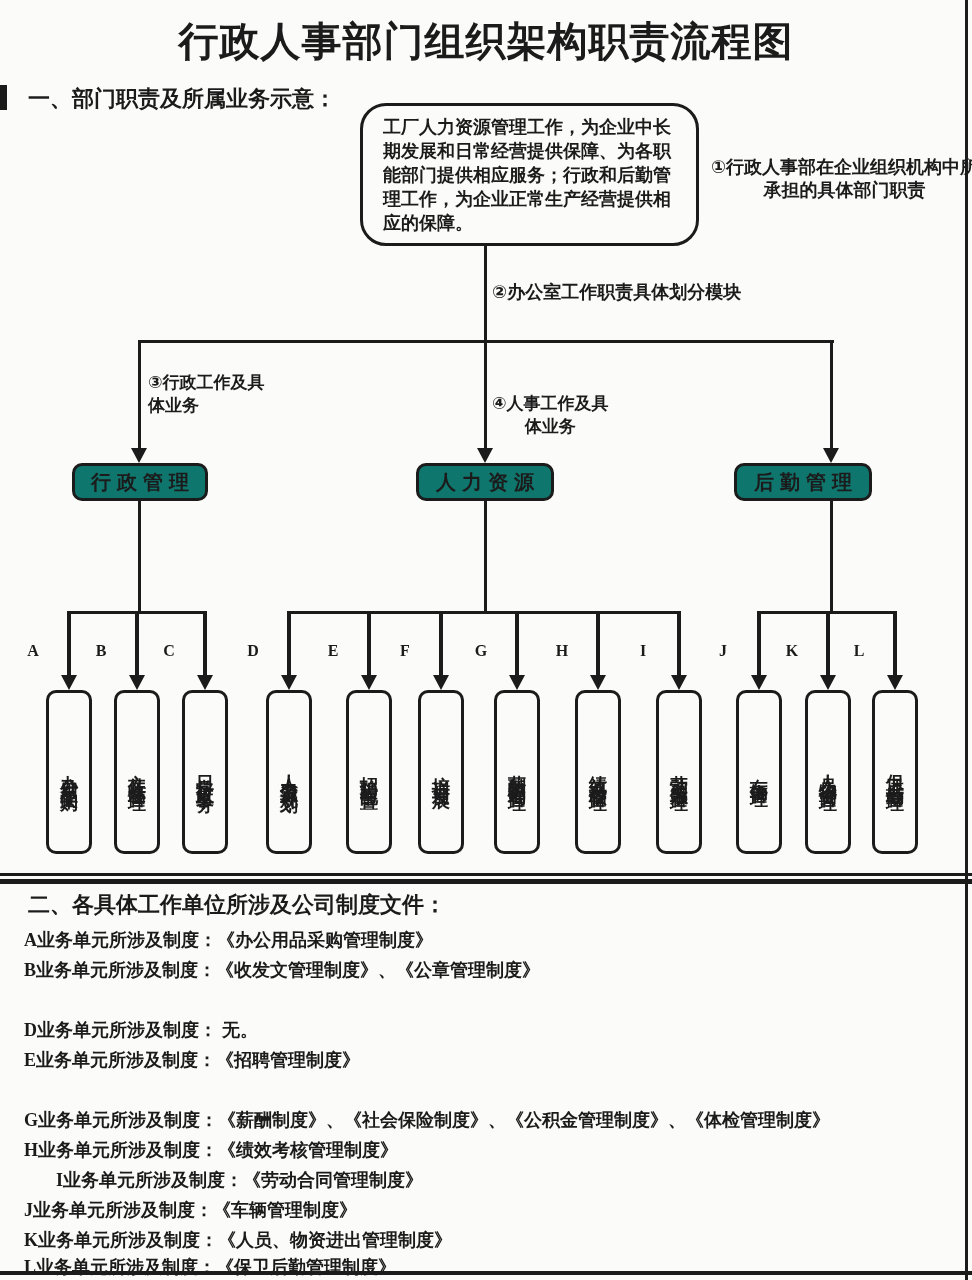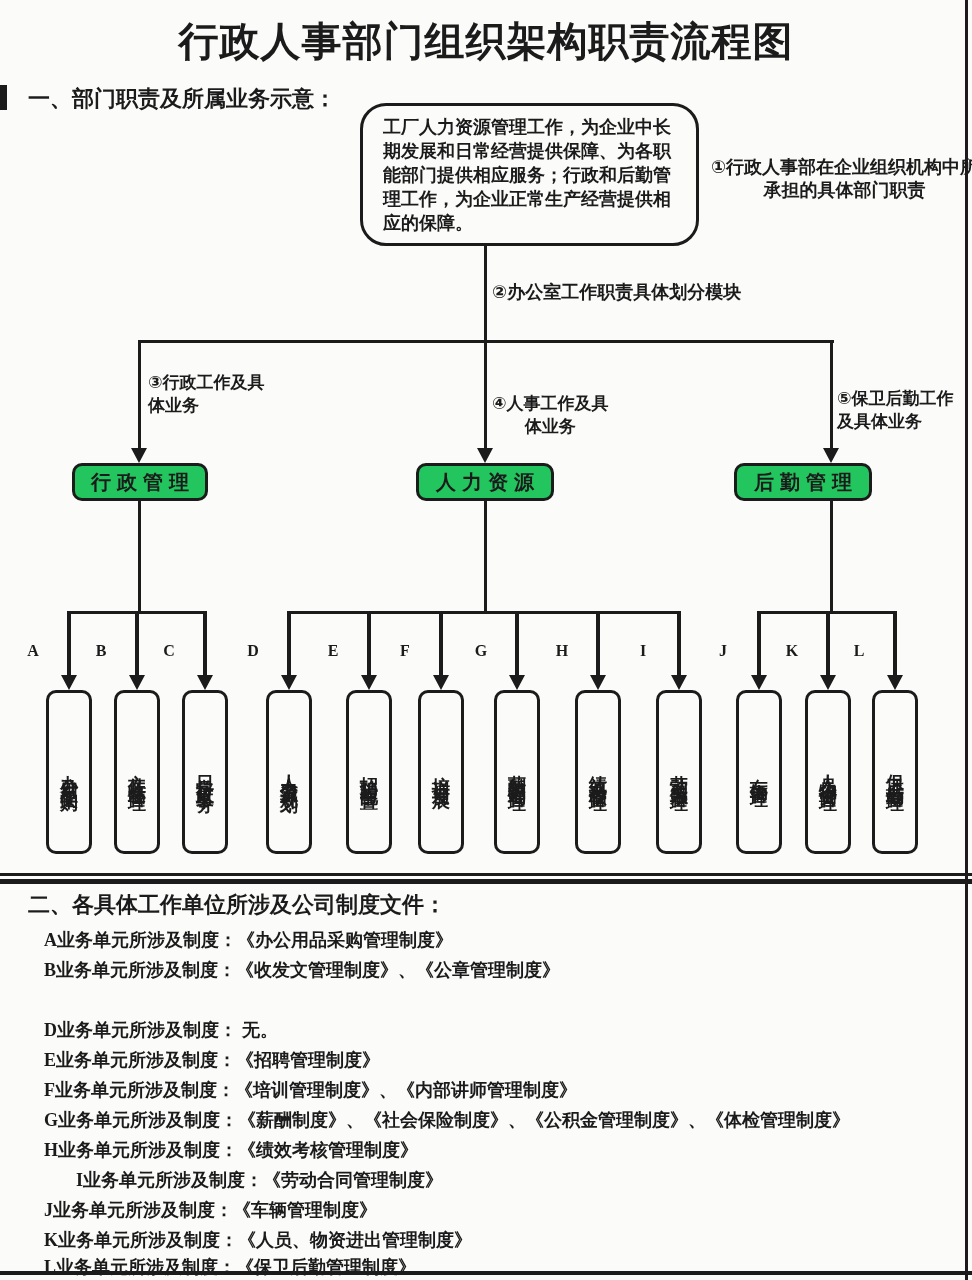--- a/index.html
+++ b/index.html
@@ -29,40 +29,40 @@
     padding:9px 8px 0 20px;background:#fbfbf9;
     font-size:18px;font-weight:bold;line-height:24px;
     text-align:left;white-space:pre-line;margin-left:44px;
   }
   .note{
     position:absolute;font-size:18px;font-weight:bold;line-height:23px;
     white-space:pre-line;
   }
   .branch-box{
     position:absolute;top:463px;height:38px;box-sizing:border-box;
-    border:3px solid #1b1b1b;border-radius:10px;background:#22c55e;
+    border:3px solid #1b1b1b;border-radius:10px;background:#0f766e;
     display:flex;align-items:center;justify-content:center;
     font-size:20px;font-weight:bold;letter-spacing:6px;text-indent:6px;
   }
   .leaf{position:absolute;top:611px;width:46px;height:245px;}
   .leaf .shaft{position:absolute;left:21px;top:0;width:4px;height:66px;background:#1b1b1b;}
   .leaf .head{position:absolute;left:15px;top:64px;width:0;height:0;
     border-left:8px solid transparent;border-right:8px solid transparent;
     border-top:15px solid #1b1b1b;}
   .leaf .letter{position:absolute;left:-22px;top:31px;width:18px;text-align:center;
     font-family:"Liberation Serif","DejaVu Serif",serif;font-size:16px;font-weight:bold;}
   .leaf .box{
     position:absolute;left:0;top:79px;width:46px;height:164px;box-sizing:border-box;
     border:3px solid #1b1b1b;border-radius:10px;background:#fbfbf9;
     display:flex;align-items:center;justify-content:center;
     writing-mode:vertical-rl;text-orientation:upright;
     font-size:18px;font-weight:bold;letter-spacing:4px;
   }
   .p-row{
-    position:absolute;left:44px;font-size:18px;font-weight:bold;white-space:nowrap;text-align:right;
+    position:absolute;left:24px;font-size:18px;font-weight:bold;white-space:nowrap;text-align:right;
   }
   .p-row .p-letter{font-family:"Liberation Serif","DejaVu Serif",serif;}
 </style>
 </head>
 <body>
 
 <div id="canvas">
 
   <div class="abs ink" style="left:965px;top:0;width:3px;height:1280px;"></div>
   <div class="abs ink" style="left:0;top:85px;width:7px;height:25px;"></div>
@@ -92,22 +92,20 @@
   <div class="vline" style="left:484px;top:342px;height:107px;"></div>
   <div class="arrow-head" style="left:477px;top:448px;"></div>
 
   <div class="vline" style="left:830px;top:342px;height:107px;"></div>
   <div class="arrow-head" style="left:823px;top:448px;"></div>
 
   <div class="note" style="left:148px;top:371px;font-size:17px;">③行政工作及具
 体业务</div>
   <div class="note" style="left:492px;top:392px;font-size:17px;text-align:center;">④人事工作及具
 体业务</div>
-  <div class="note" style="left:837px;top:387px;font-size:17px;">⑤保卫后勤工作
-及具体业务</div>
 
   <div class="branch-box" style="left:72px;width:136px;">行政管理</div>
   <div class="branch-box" style="left:416px;width:138px;">人力资源</div>
   <div class="branch-box" style="left:734px;width:138px;">后勤管理</div>
 
   <div class="vline" style="left:138px;top:501px;height:110px;"></div>
   <div class="vline" style="left:484px;top:501px;height:110px;"></div>
   <div class="vline" style="left:830px;top:501px;height:110px;"></div>
 
   <div class="hline" style="left:67px;top:611px;width:140px;"></div>
@@ -189,21 +187,20 @@
 
   <div class="abs ink" style="left:0;top:873px;width:972px;height:3px;"></div>
   <div class="abs ink" style="left:0;top:879px;width:972px;height:5px;"></div>
 
   <div class="h1" style="left:8px;top:890px;">二、各具体工作单位所涉及公司制度文件：</div>
 
   <div class="p-row" style="top:928px;"><span class="p-letter">A</span><span>业务单元所涉及制度：</span><span>《办公用品采购管理制度》</span></div>
   <div class="p-row" style="top:958px;"><span class="p-letter">B</span><span>业务单元所涉及制度：</span><span>《收发文管理制度》、《公章管理制度》</span></div>
   <div class="p-row" style="top:1018px;"><span class="p-letter">D</span><span>业务单元所涉及制度：</span><span> 无。</span></div>
   <div class="p-row" style="top:1048px;"><span class="p-letter">E</span><span>业务单元所涉及制度：</span><span>《招聘管理制度》</span></div>
-  <div class="p-row" style="top:1078px;"><span class="p-letter">F</span><span>业务单元所涉及制度：</span><span>《培训管理制度》、《内部讲师管理制度》</span></div>
   <div class="p-row" style="top:1108px;"><span class="p-letter">G</span><span>业务单元所涉及制度：</span><span>《薪酬制度》、《社会保险制度》、《公积金管理制度》、《体检管理制度》</span></div>
   <div class="p-row" style="top:1138px;"><span class="p-letter">H</span><span>业务单元所涉及制度：</span><span>《绩效考核管理制度》</span></div>
   <div class="p-row" style="top:1168px;margin-left:32px;"><span class="p-letter">I</span><span>业务单元所涉及制度：</span><span>《劳动合同管理制度》</span></div>
   <div class="p-row" style="top:1198px;"><span class="p-letter">J</span><span>业务单元所涉及制度：</span><span>《车辆管理制度》</span></div>
   <div class="p-row" style="top:1228px;"><span class="p-letter">K</span><span>业务单元所涉及制度：</span><span>《人员、物资进出管理制度》</span></div>
   <div class="p-row" style="top:1255px;"><span class="p-letter">L</span><span>业务单元所涉及制度：</span><span>《保卫后勤管理制度》</span></div>
 
   <div class="abs ink" style="left:0;top:1271px;width:972px;height:4px;"></div>
 
 </div>

